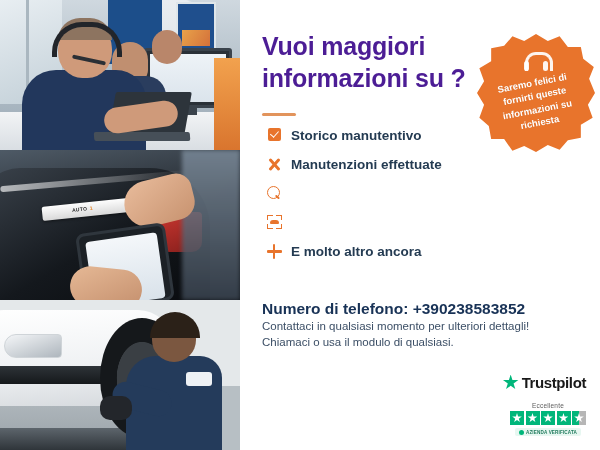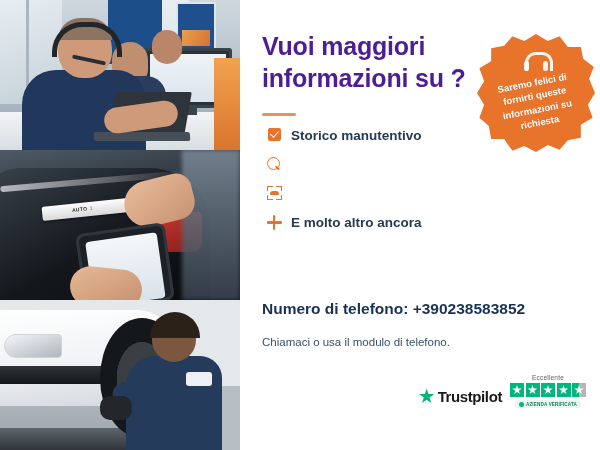--- a/index.html
+++ b/index.html
@@ -178,21 +178,21 @@
   .ic-plus{position:relative;width:15px;height:15px;}
   .ic-plus span{position:absolute;background:#e8742c;border-radius:1px;}
   .ic-plus span:nth-child(1){left:6px;top:0;width:2.4px;height:15px;}
   .ic-plus span:nth-child(2){left:0;top:6.3px;width:15px;height:2.4px;}
 
   .phone-line{position:absolute;left:22px;top:300px;font-size:15.5px;font-weight:bold;color:#183256;}
   .sub1{position:absolute;left:22px;top:320px;font-size:11.5px;color:#3c4f66;}
   .sub2{position:absolute;left:22px;top:336px;font-size:11.5px;color:#3c4f66;}
 
   
-  .tp{position:absolute;right:14px;top:374px;display:flex;align-items:flex-end;gap:8px;}
+  .tp{position:absolute;right:14px;top:374px;display:flex;align-items:flex-end;gap:8px;flex-direction:column;}
   .tp-logo{display:flex;align-items:center;gap:3px;padding-bottom:3px;}
   .tp-star{width:16px;height:16px;background:#00b67a;
     clip-path:polygon(50% 0%,61% 35%,98% 35%,68% 57%,79% 91%,50% 70%,21% 91%,32% 57%,2% 35%,39% 35%);}
   .tp-name{font-size:15px;font-weight:bold;color:#191919;letter-spacing:-.4px;}
   .tp-rate{display:flex;flex-direction:column;align-items:center;gap:2px;}
   .tp-exc{font-size:6.5px;color:#5c5c5c;letter-spacing:.2px;}
   .tp-stars{display:flex;gap:1.5px;}
   .tp-box{width:14px;height:14px;background:#00b67a;display:flex;align-items:center;justify-content:center;}
   .tp-box.half{background:linear-gradient(90deg,#00b67a 50%,#b6b6b6 50%);}
   .tp-box i{width:10px;height:10px;background:#ffffff;
@@ -277,20 +277,29 @@
 
     <div class="features">
 
       <div class="feat">
         <span class="ic">
             <span class="ic-check"></span>
           </span>
         <span class="lbl">Storico manutentivo</span>
       </div>
 
+      <div class="feat">
+        <span class="ic">
+          <span class="ic-wrench">
+              <span></span>
+              <span></span>
+            </span>
+        </span>
+        <span class="lbl">Manutenzioni effettuate</span>
+      </div>
 
       <div class="feat">
         <span class="ic">
           <span class="ic-mag">
               <i></i>
               <b></b>
             </span>
         </span>
       </div>
 
@@ -312,21 +321,22 @@
               <span></span>
               <span></span>
             </span>
         </span>
         <span class="lbl">E molto altro ancora</span>
       </div>
 
     </div>
 
     <div class="phone-line">Numero di telefono: +390238583852</div>
-    <div class="sub2">Chiamaci o usa il modulo di telefono.</div>
+    <div class="sub1">Contattaci in qualsiasi momento per ulteriori dettagli!</div>
+    <div class="sub2">Chiamaci o usa il modulo di qualsiasi.</div>
 
     <div class="tp">
       <div class="tp-logo">
         <span class="tp-star"></span>
         <span class="tp-name">Trustpilot</span>
       </div>
       <div class="tp-rate">
         <span class="tp-exc">Eccellente</span>
         <span class="tp-stars">
           <span class="tp-box">

